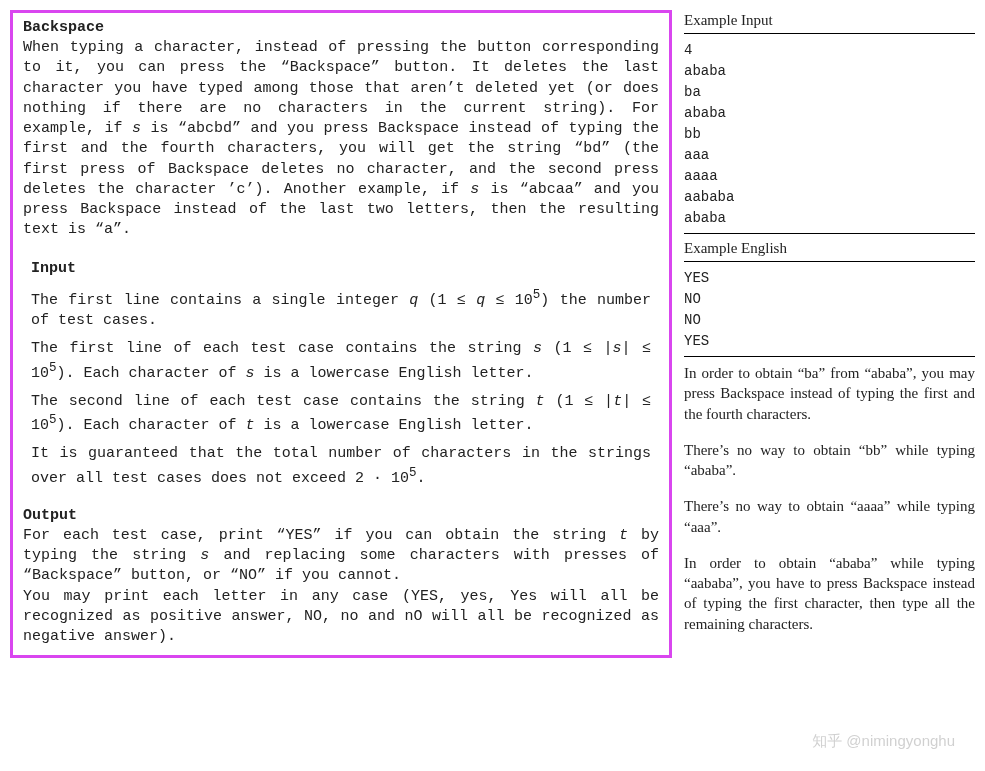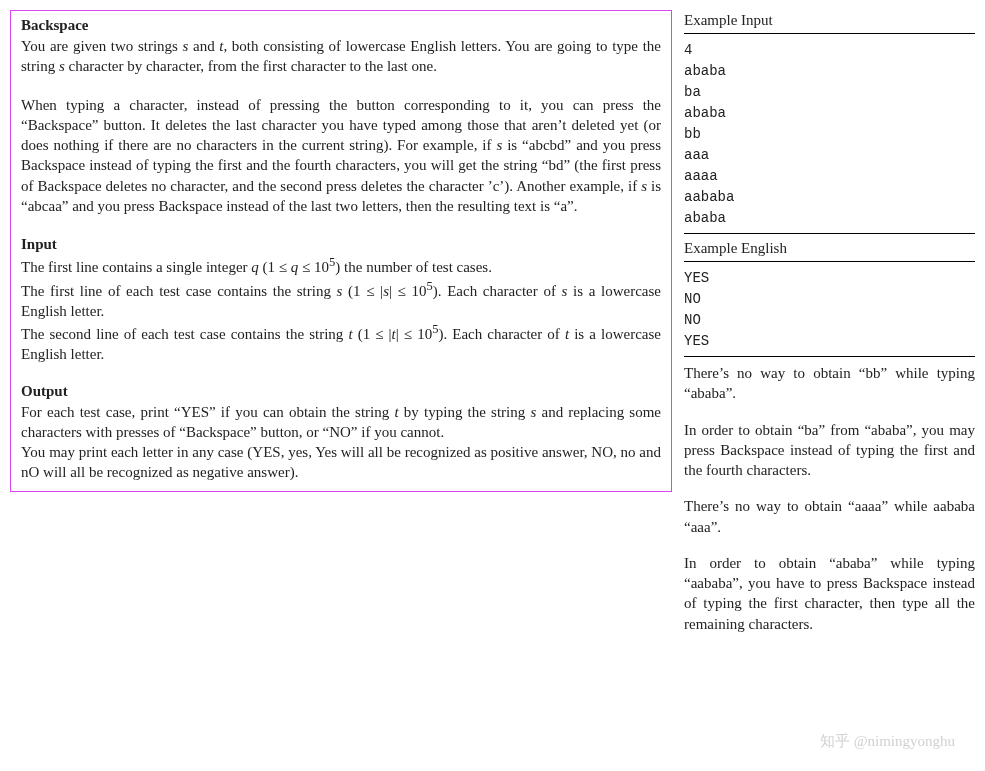--- a/index.html
+++ b/index.html
@@ -12,23 +12,24 @@
     width: 985px;
     box-sizing: border-box;
   }
   .container {
     display: flex;
     gap: 12px;
     align-items: flex-start;
   }
   .left-col {
     flex: 0 0 662px;
-    border: 1px solid #d946ef;
+    border: 3px solid #d946ef;
     padding: 6px 10px 8px 10px;
     box-sizing: border-box;
+    font-family: Liberation Mono, monospace;
   }
   .right-col {
     flex: 1;
     padding-top: 2px;
   }
   .section-title {
     font-weight: bold;
     margin: 0 0 2px 0;
   }
   .para {
@@ -38,21 +39,21 @@
   }
   .para-tight {
     margin: 0;
     text-align: justify;
     line-height: 1.35;
   }
   .input-block {
     margin-bottom: 18px;
   }
   .input-block p {
-    margin: 0;
+    margin: 8px;
     text-align: justify;
     line-height: 1.35;
   }
   .ital { font-style: italic; }
   .right-heading {
     font-weight: normal;
     margin: 0 0 4px 0;
   }
   hr.rule {
     border: none;
@@ -69,47 +70,45 @@
   .exp-para {
     margin: 0 0 16px 0;
     text-align: justify;
     line-height: 1.35;
   }
   .watermark {
     position: absolute;
     right: 30px;
     bottom: 20px;
     color: rgba(120,120,120,0.35);
-    font-family: Liberation Serif, serif;
+    font-family: Liberation Sans, sans-serif;
     font-size: 15px;
     pointer-events: none;
   }
 </style>
 </head>
 <body>
 
 <div class="container">
 
   <div class="left-col">
     <p class="section-title">Backspace</p>
 
-    <p class="para">
-      <span>You are given two strings <span class="ital">s</span> and <span class="ital">t</span>, both consisting of lowercase English letters. You are going to type the string <span class="ital">s</span> character by character, from the first character to the last one.</span>
-    </p>
 
     <p class="para">
       <span>When typing a character, instead of pressing the button corresponding to it, you can press the “Backspace” button. It deletes the last character you have typed among those that aren’t deleted yet (or does nothing if there are no characters in the current string). For example, if <span class="ital">s</span> is “abcbd” and you press Backspace instead of typing the first and the fourth characters, you will get the string “bd” (the first press of Backspace deletes no character, and the second press deletes the character ’c’). Another example, if <span class="ital">s</span> is “abcaa” and you press Backspace instead of the last two letters, then the resulting text is “a”.</span>
     </p>
 
 
     <div class="input-block">
       <p class="section-title">Input</p>
       <p><span>The first line contains a single integer <span class="ital">q</span> (1 ≤ <span class="ital">q</span> ≤ 10</span><sup>5</sup><span>) the number of test cases.</span></p>
       <p><span>The first line of each test case contains the string <span class="ital">s</span> (1 ≤ |<span class="ital">s</span>| ≤ 10</span><sup>5</sup><span>). Each character of <span class="ital">s</span> is a lowercase English letter.</span></p>
       <p><span>The second line of each test case contains the string <span class="ital">t</span> (1 ≤ |<span class="ital">t</span>| ≤ 10</span><sup>5</sup><span>). Each character of <span class="ital">t</span> is a lowercase English letter.</span></p>
+      <p><span>It is guaranteed that the total number of characters in the strings over all test cases does not exceed 2 · 10</span><sup>5</sup><span>.</span></p>
     </div>
 
     <div>
       <p class="section-title">Output</p>
       <p class="para-tight">For each test case, print “YES” if you can obtain the string <span class="ital">t</span> by typing the string <span class="ital">s</span> and replacing some characters with presses of “Backspace” button, or “NO” if you cannot.</p>
       <p class="para-tight">You may print each letter in any case (YES, yes, Yes will all be recognized as positive answer, NO, no and nO will all be recognized as negative answer).</p>
     </div>
   </div>
 
   <div class="right-col">
@@ -127,21 +126,21 @@
     <hr class="rule">
 
     <p class="right-heading">Example English</p>
     <hr class="rule">
     <pre class="sample">YES
 NO
 NO
 YES</pre>
     <hr class="rule">
 
+    <p class="exp-para">In order to obtain “ba” from “ababa”, you may press Backspace instead of typing the first and the fourth characters.</p>
     <p class="exp-para">There’s no way to obtain “bb” while typing “ababa”.</p>
-    <p class="exp-para">In order to obtain “ba” from “ababa”, you may press Backspace instead of typing the first and the fourth characters.</p>
-    <p class="exp-para">There’s no way to obtain “aaaa” while aababa “aaa”.</p>
+    <p class="exp-para">There’s no way to obtain “aaaa” while typing “aaa”.</p>
     <p class="exp-para" style="margin-bottom:8px">In order to obtain “ababa” while typing “aababa”, you have to press Backspace instead of typing the first character, then type all the remaining characters.</p>
   </div>
 
 </div>
 
 <div class="watermark">知乎 @nimingyonghu</div>
 
 </body></html>

